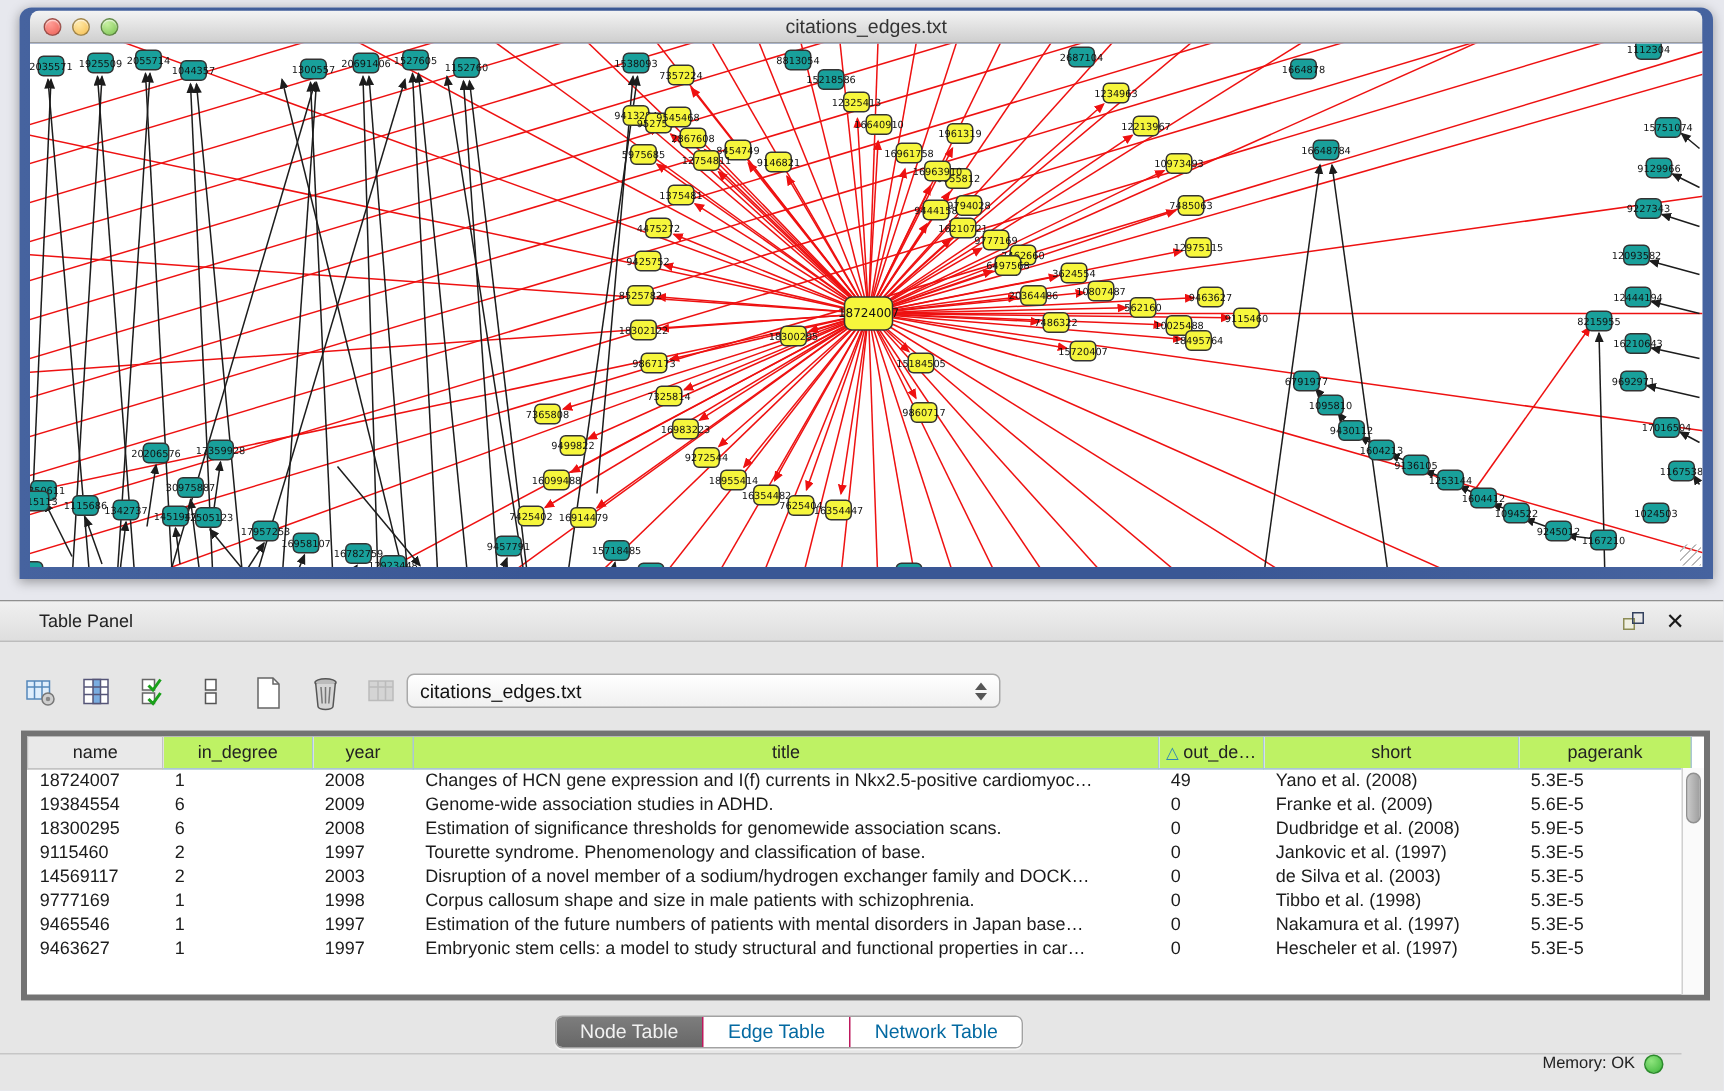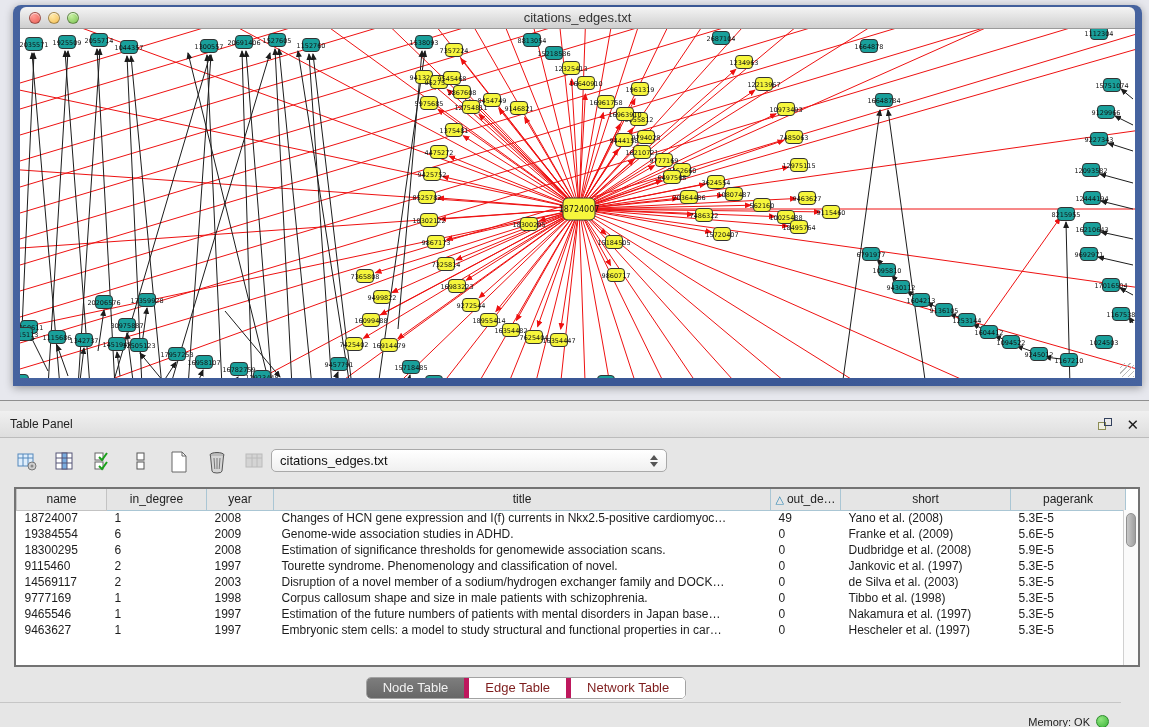--- a/index.html
+++ b/index.html
@@ -20,56 +20,56 @@
   .tl.grn{ background:radial-gradient(circle at 35% 30%, #c6f0a0,#79c24f); }
   .win-title { font-size:13px; color:#333; }
   .canvas { position:relative; width:1115px; height:349px; background:#ffffff; overflow:hidden; }
   .canvas svg { position:absolute; left:0; top:0; }
   .grip { position:absolute; right:1px; bottom:1px; width:14px; height:14px;
     background:repeating-linear-gradient(135deg,transparent 0 3px,#b9b9b9 3px 4px); }
 
   
   .panel { position:absolute; left:0; top:400px; width:1149px; height:327px; background:#e6e6e6; border-top:1px solid #8f8f8f; }
   .panel-header { height:27px; background:linear-gradient(#f0f0f0,#dedede); border-bottom:1px solid #bcbcbc;
-    display:flex; align-items:center; padding:0 10px;margin-top:10px; }
+    display:flex; align-items:center; padding:0 26px; }
   .panel-title { font-size:12px; color:#222; }
   .ph-right { margin-left:auto; display:flex; align-items:center; gap:14px; }
   .float-icon { width:14px; height:12px; position:relative; }
   .float-icon .sq1 { position:absolute; left:0; bottom:0; width:8px; height:8px; border:1px solid #8c8c55; background:#efefe2; }
   .float-icon .sq2 { position:absolute; right:0; top:0; width:8px; height:8px; border:1px solid #33415e; }
   .close-x { font-size:15px; font-weight:bold; color:#1a1a1a; line-height:1; }
 
   .toolbar { position:absolute; left:14px; top:45px; height:32px; display:flex; align-items:center; gap:12px; }
   .ticon { width:26px; height:26px; display:flex; align-items:center; justify-content:center; }
   .fx { font-family:"Liberation Serif","DejaVu Serif",serif; font-style:italic; font-weight:bold; font-size:14px; color:#222; }
   .dropdown { position:absolute; left:271px; top:48px; width:396px; height:23px; background:linear-gradient(#ffffff,#f0f0f0);
     border:1px solid #a9a9a9; border-radius:5px; display:flex; align-items:center; padding:0 8px; font-size:13px; color:#111; }
   .dd-arrows { margin-left:auto; display:flex; flex-direction:column; gap:2px; align-items:center; }
   .dd-arrows i { width:0; height:0; border-left:4px solid transparent; border-right:4px solid transparent; display:block; }
   .dd-up { border-bottom:5px solid #555; }
   .dd-down { border-top:5px solid #555; }
 
-  .table-wrap { position:absolute; left:14px; top:86px; width:1126px; height:180px; background:#fff; border:2px solid #737373; }
+  .table-wrap { position:absolute; left:14px; top:86px; width:1126px; height:180px; background:#fff; border:4px solid #737373; }
   table.nt { border-collapse:collapse; table-layout:fixed; width:1109px; font-size:12px; }
-  .nt th { height:21px; background:#e5e5e5; border:1px solid #aac6d4; border-top:none; font-weight:normal; color:#222; text-align:center; overflow:hidden; white-space:nowrap; }
+  .nt th { height:21px; background:#bef264; border:1px solid #aac6d4; border-top:none; font-weight:normal; color:#222; text-align:center; overflow:hidden; white-space:nowrap; }
   .nt th:first-child { background:#e9e9e9; border-color:#c3c3c3; }
   .nt td { height:16px; padding:0 0 0 8px; color:#1c1c1c; white-space:nowrap; overflow:hidden; }
   .sort-tri { color:#2e86b3; font-size:11px; margin-right:3px; }
   .vscroll { position:absolute; right:0; top:21px; bottom:0; width:15px; background:#fafafa; border-left:1px solid #d0d0d0; }
   .vthumb { position:absolute; left:2px; top:3px; width:10px; height:34px; border-radius:6px;
     background:linear-gradient(90deg,#c9c9c9,#9f9f9f); border:1px solid #909090; }
 
   .tabbar { position:absolute; left:0; top:272px; width:1052px; height:29px; display:flex; align-items:center; justify-content:center; }
   .seg { display:flex; height:22px; border:1px solid #a2a2a2; border-radius:5px; overflow:hidden; background:#fff; box-shadow:0 1px 1px rgba(255,255,255,.8); }
-  .seg button { font-family:inherit; font-size:13px; border:none; background:#fff; color:#7f1d1d; padding:0 16px; border-left:5px solid #be185d; }
+  .seg button { font-family:inherit; font-size:13px; border:none; background:#fff; color:#0369a1; padding:0 16px; border-left:1px solid #be185d; }
   .seg button:first-child { border-left:none; }
   .seg button.sel { background:linear-gradient(#7d7d7d,#676767); color:#f2f2f2; }
 
   .statusbar { position:absolute; left:0; top:301px; width:1121px; height:26px; border-top:1px solid #c6c6c6;
-    display:flex; align-items:flex-end; justify-content:flex-end; padding:0 12px; gap:6px; }
+    display:flex; align-items:flex-start; justify-content:flex-end; padding:0 12px; gap:6px; }
   .mem-label { font-size:11px; color:#222; }
   .mem-dot { width:13px; height:13px; border-radius:50%; background:radial-gradient(circle at 35% 30%,#8fe57e,#3cb43a); border:1px solid #2c8b2c; }
 </style>
 </head>
 <body>
 
 <div class="net-window">
   <div class="titlebar">
     <div class="traffic">
       <span class="tl red"></span>
@@ -625,21 +625,21 @@
             <td>2008</td>
             <td>Estimation of significance thresholds for genomewide association scans.</td>
             <td>0</td>
             <td>Dudbridge et al. (2008)</td>
             <td>5.9E-5</td>
           </tr>
           <tr>
             <td>9115460</td>
             <td>2</td>
             <td>1997</td>
-            <td>Tourette syndrome. Phenomenology and classification of novel.</td>
+            <td>Tourette syndrome. Phenomenology and classification of base.</td>
             <td>0</td>
             <td>Jankovic et al. (1997)</td>
             <td>5.3E-5</td>
           </tr>
           <tr>
             <td>14569117</td>
             <td>2</td>
             <td>2003</td>
             <td>Disruption of a novel member of a sodium/hydrogen exchanger family and DOCK…</td>
             <td>0</td>

